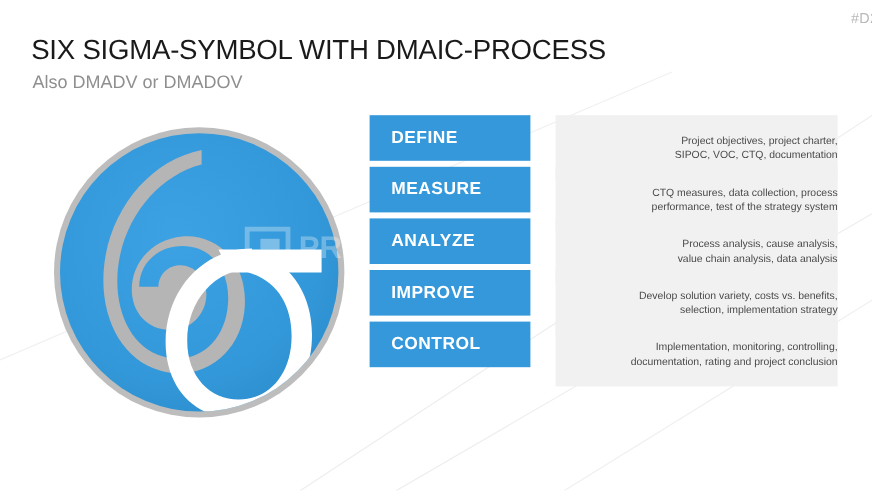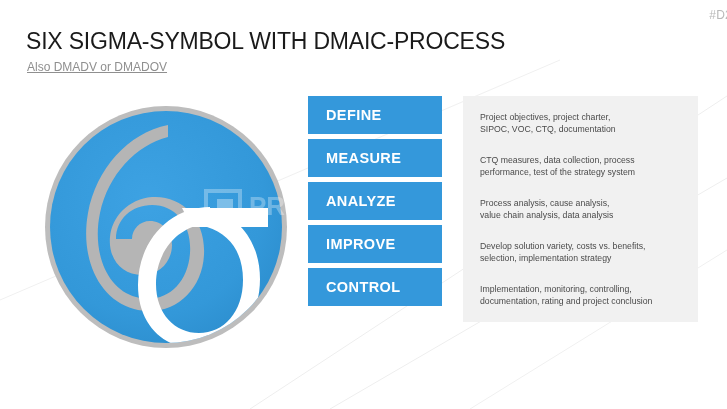--- a/index.html
+++ b/index.html
@@ -45,25 +45,24 @@
     font-weight: normal;
     color: #1a1a1a;
     letter-spacing: -0.2px;
     white-space: nowrap;
     z-index: 5;
   }
   #subtitle {
     position: absolute;
     left: 27px;
     top: 60px;
-    font-size: 12px;
+    font-size: 15px;
     color: #8f8f8f;
     white-space: nowrap;
     z-index: 5;
-    text-decoration: underline;
   }
 
   
   #sigma-circle {
     position: absolute;
     left: 42px;
     top: 103px;
     width: 248px;
     height: 248px;
     z-index: 3;
@@ -126,20 +125,21 @@
   .desc-panel {
     width: 235px;
     height: 54px;
     background: #f1f1f1;
     margin-left: 21px;
     display: flex;
     flex-direction: column;
     justify-content: center;
     box-sizing: border-box;
     padding-left: 17px;
+    text-align: right;
   }
   .desc-line {
     font-size: 8.7px;
     color: #4a4a4a;
     line-height: 1.38;
     white-space: nowrap;
   }
 </style>
 </head>
 <body>

